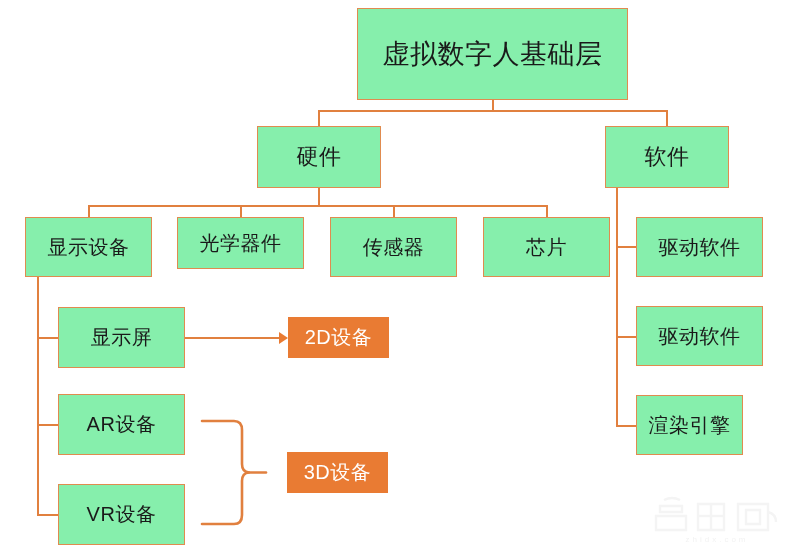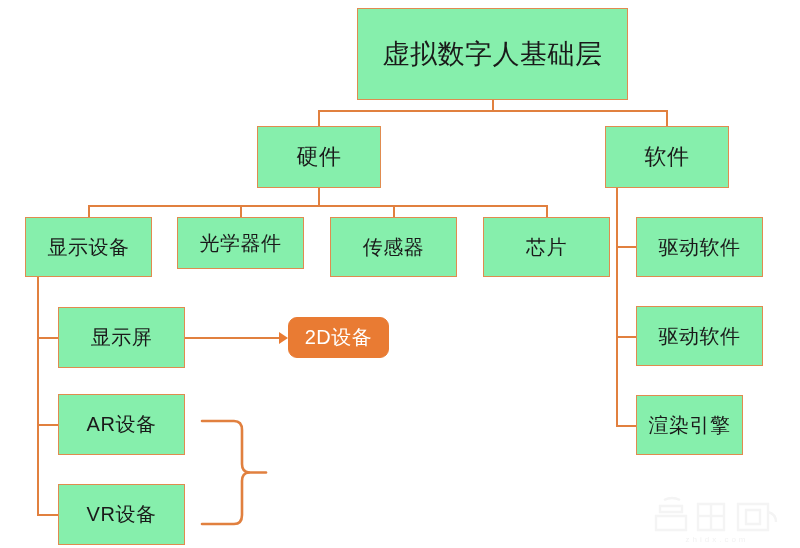--- a/index.html
+++ b/index.html
@@ -155,29 +155,32 @@
   <div class="node leaf" style="left:58px; top:394px; width:127px; height:61px;">
     <span>AR设备</span>
   </div>
   <div class="node leaf" style="left:58px; top:484px; width:127px; height:61px;">
     <span>VR设备</span>
   </div>
 
   <div class="ln h" style="left:185px; top:337px; width:95px;"></div>
   <div class="arrowhead" style="left:279px; top:332px;"></div>
 
-  <div class="node filled" style="left:288px; top:317px; width:101px; height:41px;border-radius:9px;">
+  <div class="node filled" style="left:288px; top:317px; width:101px; height:41px;">
     <span>2D设备</span>
   </div>
 
   <svg class="brace" style="left:200px; top:410px;" width="80" height="125" viewBox="0 0 80 125">
     <path d="M 2 11 L 34 11 Q 42 11 42 20 L 42 54 Q 42 62 49 62.5 Q 42 63 42 71 L 42 105 Q 42 114 34 114 L 2 114" fill="none" stroke="#E1803F" stroke-width="2.6" stroke-linecap="round" stroke-linejoin="round"></path>
     <path d="M 49 62.5 L 66 62.5" fill="none" stroke="#E1803F" stroke-width="2.6" stroke-linecap="round"></path>
   </svg>
 
+  <div class="node filled" style="left:287px; top:452px; width:101px; height:41px;">
+    <span>3D设备</span>
+  </div>
 
   <div class="watermark">
     <svg width="150" height="44" viewBox="0 0 150 44">
       <g fill="none" stroke="#f4f4f4" stroke-width="2.4">
         <path d="M18 12 h22 v6 h-22 z"></path>
         <path d="M14 22 h30 v14 h-30 z"></path>
         <path d="M22 6 q8 -4 16 0"></path>
         <path d="M56 10 h26 v26 h-26 z"></path>
         <path d="M56 22 h26"></path>
         <path d="M69 10 v26"></path>

